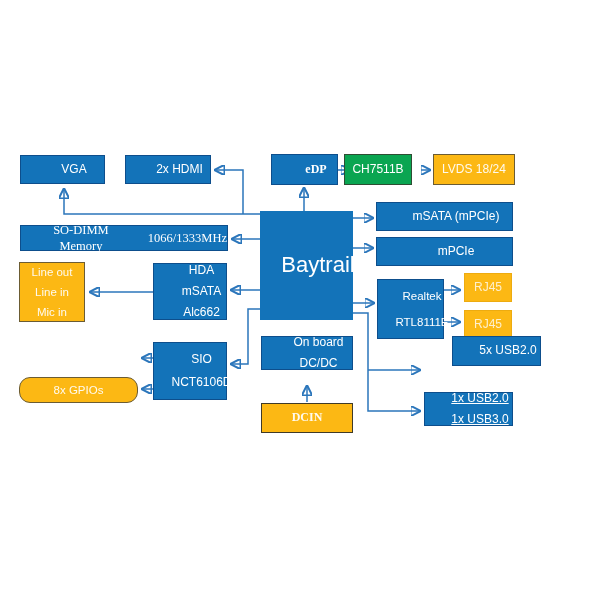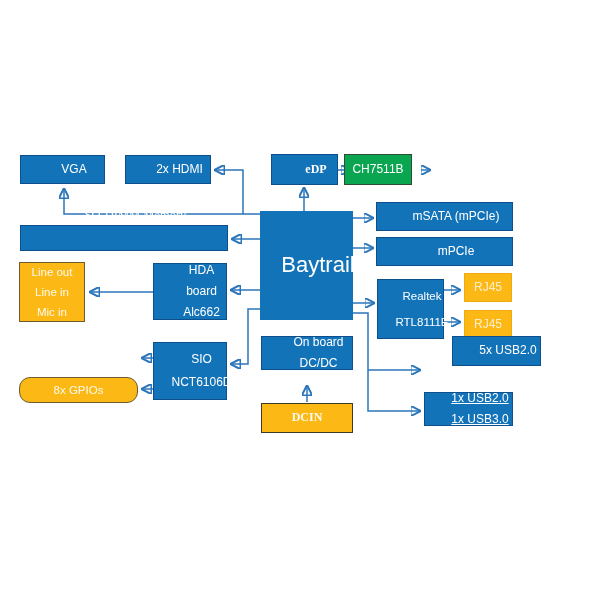--- a/index.html
+++ b/index.html
@@ -18,21 +18,21 @@
   .serif{font-family:"Liberation Serif",serif;}
   .bold{font-weight:bold;}
   svg.wires{position:absolute;left:0;top:0;width:600px;height:600px;pointer-events:none;}
   svg.wires path{fill:none;stroke:#2b76bb;stroke-width:1.5;}
   
   #vga{left:20px;top:155px;width:85px;height:29px;}
   #hdmi{left:125px;top:155px;width:86px;height:29px;}
   #edp{left:271px;top:154px;width:67px;height:31px;font-size:12px;}
   #ch7511b{left:344px;top:154px;width:68px;height:31px;}
   #lvds{left:433px;top:154px;width:82px;height:31px;}
-  #sodimm{left:20px;top:225px;width:208px;height:26px;flex-direction:column;gap:30px;font-size:12.5px;}
+  #sodimm{left:20px;top:225px;width:208px;height:26px;flex-direction:row;gap:30px;font-size:12.5px;}
   #baytrail{left:260px;top:211px;width:93px;height:109px;font-size:22px;border:none;}
   #msata{left:376px;top:202px;width:137px;height:29px;}
   #mpcie{left:376px;top:237px;width:137px;height:29px;}
   #audiojacks{left:19px;top:262px;width:66px;height:60px;font-size:11.5px;line-height:20px;}
   #hda{left:153px;top:263px;width:74px;height:57px;line-height:21px;}
   #realtek{left:377px;top:279px;width:67px;height:60px;font-size:11.5px;line-height:26px;}
   #rj45a{left:464px;top:273px;width:48px;height:29px;color:rgba(255,255,255,0.78);}
   #rj45b{left:464px;top:310px;width:48px;height:30px;color:rgba(255,255,255,0.78);}
   #serial{left:19px;top:333px;width:119px;height:40px;font-size:11px;line-height:18px;}
   #gpio{left:19px;top:377px;width:119px;height:26px;font-size:11.5px;border-radius:11px;}
@@ -83,20 +83,23 @@
   </div>
 
   <div id="edp" class="b blue serif bold">
     <span>eDP</span>
   </div>
 
   <div id="ch7511b" class="b green">
     <span>CH7511B</span>
   </div>
 
+  <div id="lvds" class="b yellow">
+    <span>LVDS 18/24</span>
+  </div>
 
   <div id="sodimm" class="b blue serif">
     <span>SO-DIMM Memory</span>
     <span>1066/1333MHz</span>
   </div>
 
   <div id="baytrail" class="b blue">
     <span>Baytrail</span>
   </div>
 
@@ -108,21 +111,21 @@
     <span>mPCIe</span>
   </div>
 
   <div id="audiojacks" class="b yellow">
     <span>Line out</span>
     <span>Line in</span>
     <span>Mic in</span>
   </div>
 
   <div id="hda" class="b blue">
-    <span>HDA board</span>
+    <span>HDA mSATA</span>
     <span>Alc662</span>
   </div>
 
   <div id="realtek" class="b blue">
     <span>Realtek</span>
     <span>RTL8111E</span>
   </div>
 
   <div id="rj45a" class="b yellow noborder">
     <span>RJ45</span>

